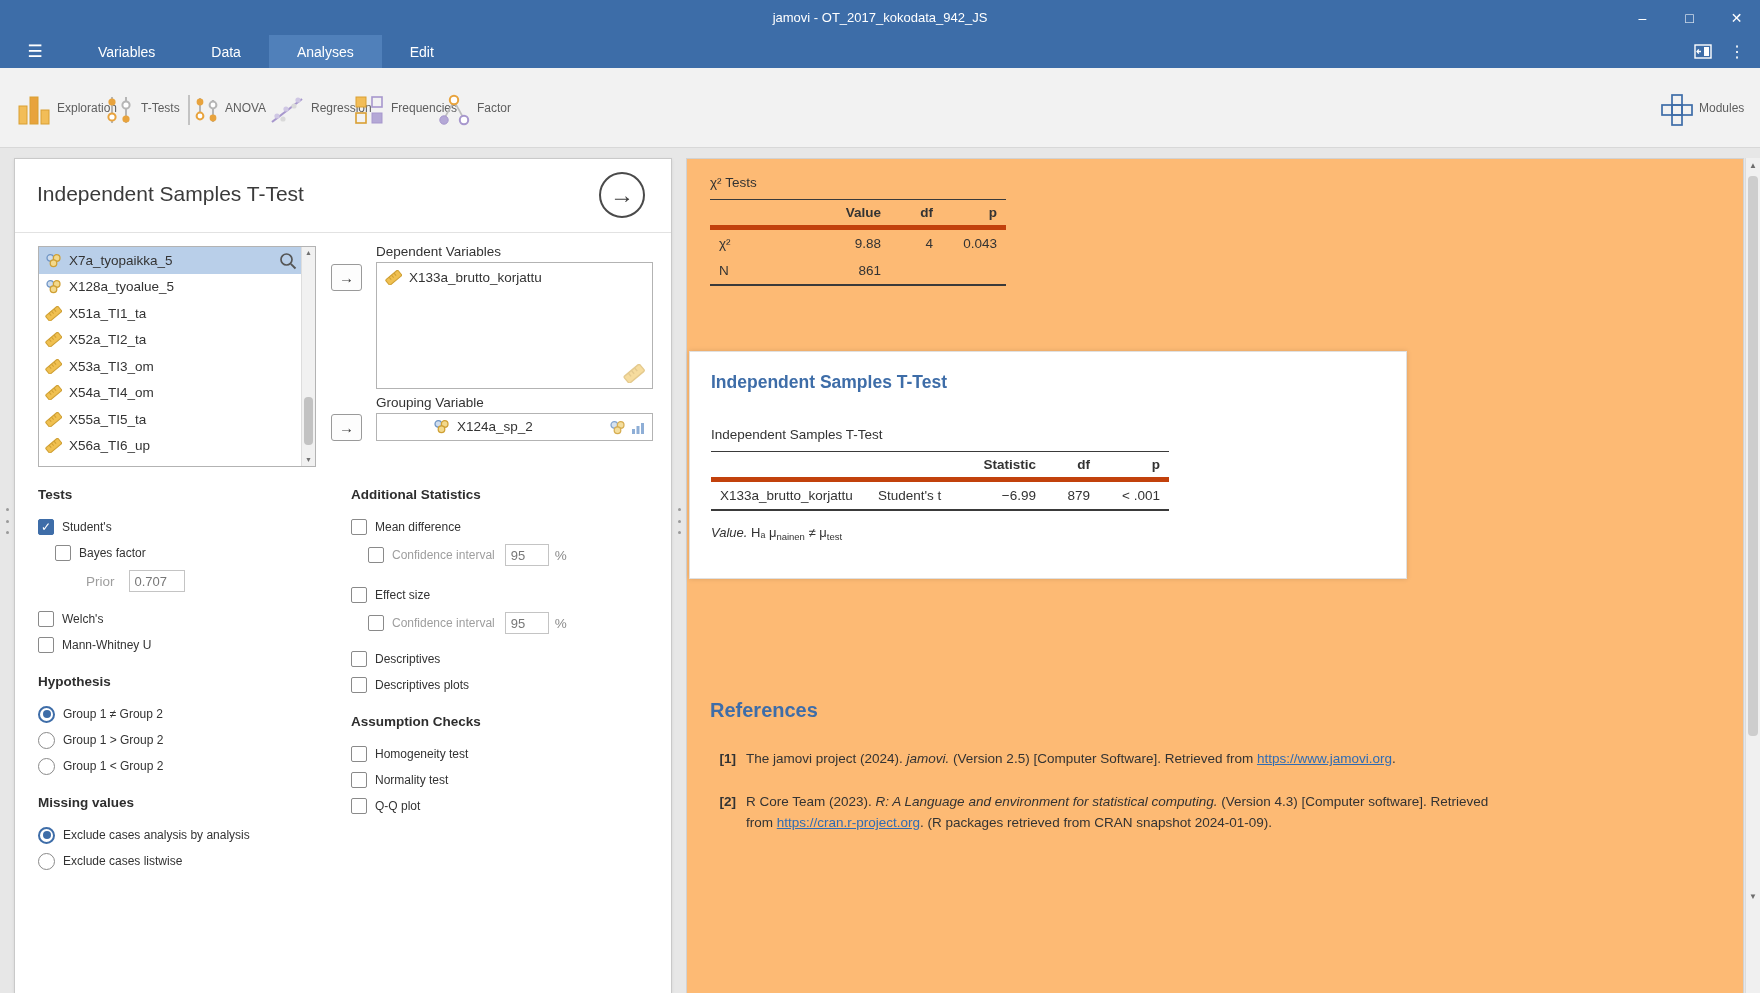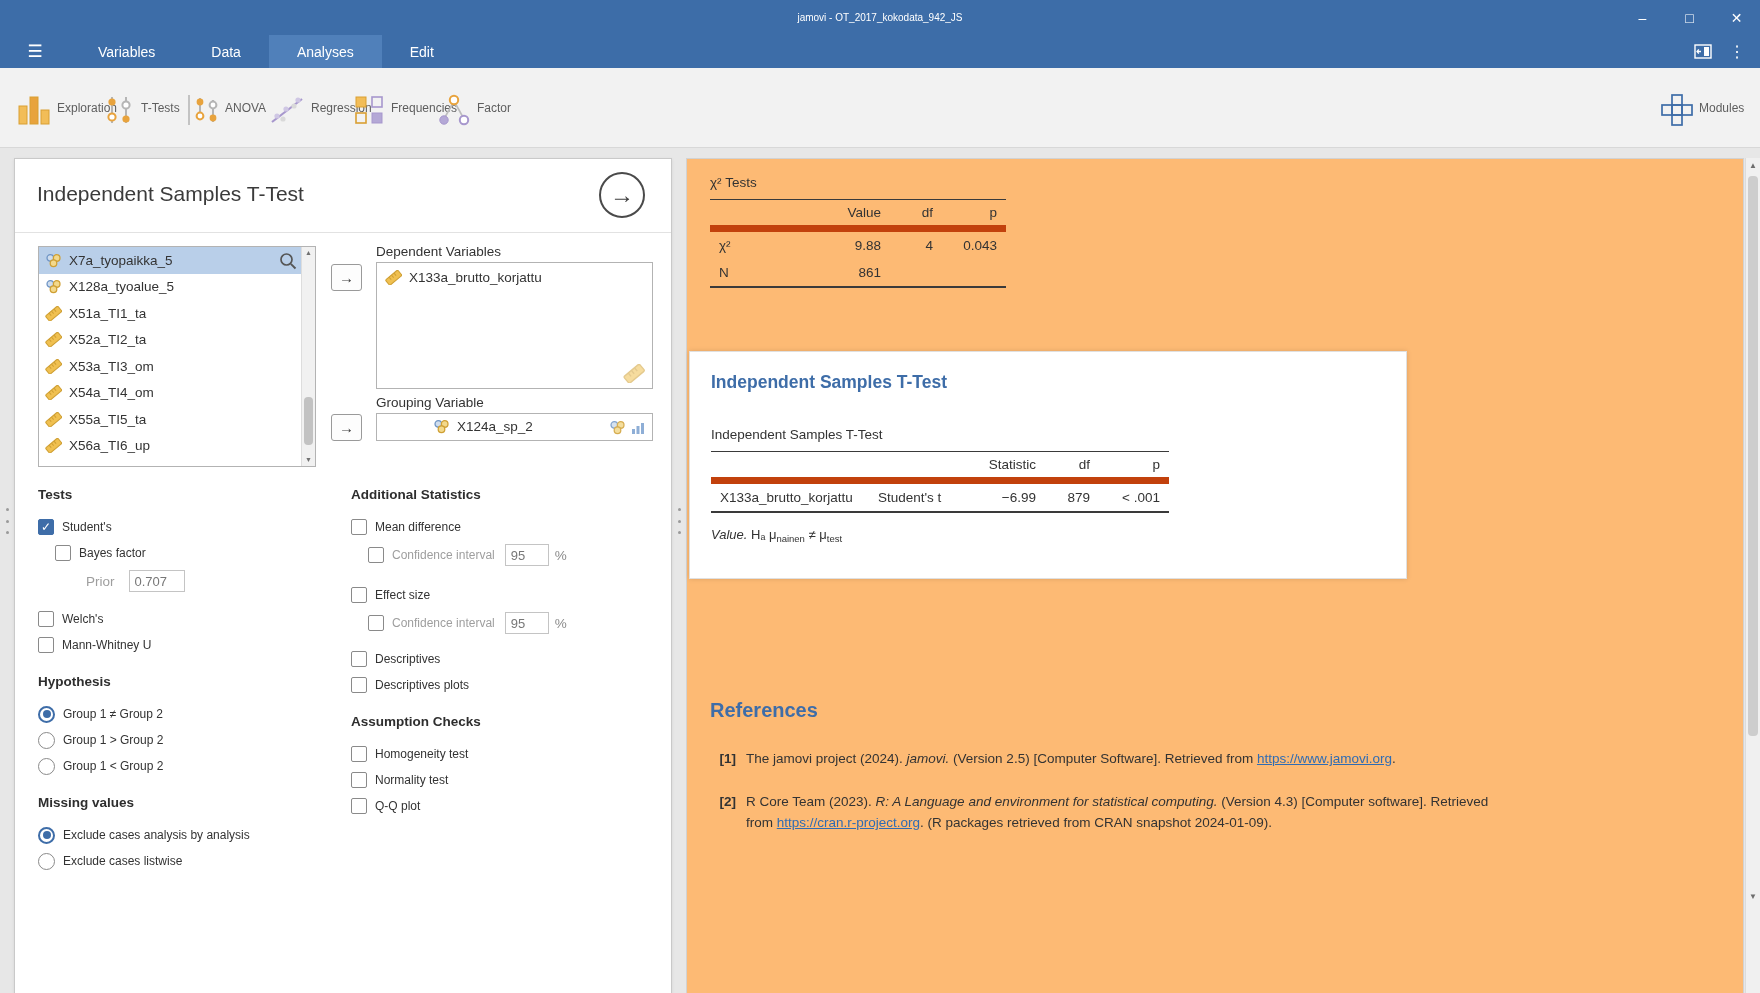--- a/index.html
+++ b/index.html
@@ -3,21 +3,21 @@
 <meta charset="utf-8">
 <style>
   * { margin:0; padding:0; box-sizing:border-box; }
   html,body { width:1760px; height:993px; }
   body { font-family:"Liberation Sans", sans-serif; background:#e7e7e7; overflow:hidden; }
   .app { position:relative; width:1760px; height:993px; background:#e7e7e7; overflow:hidden; }
 
   
   .titlebar { position:relative; height:35px; background:#3d6da8; color:#fff; }
   .titlebar-title { position:absolute; left:0; right:0; top:0; height:35px; line-height:35px;
-                    text-align:center; font-size:10px; }
+                    text-align:center; font-size:13px; }
   .win-controls { position:absolute; right:0; top:0; display:flex; }
   .win-btn { width:47px; height:35px; display:flex; align-items:center; justify-content:center;
              font-size:14px; color:#fff; cursor:default; }
 
   
   .menubar { position:relative; height:33px; background:#3d6da8; display:flex; align-items:stretch; color:#fff; }
   .hamburger { width:70px; display:flex; align-items:center; justify-content:center; font-size:17px; }
   .menu-tab { padding:0 28px; display:flex; align-items:center; font-size:14px; }
   .menu-tab.active { background:#5080ba; }
   .menubar-right { margin-left:auto; display:flex; align-items:center; padding-right:8px; gap:4px; }
@@ -99,21 +99,21 @@
   .prior-lab { font-size:13.5px; color:#9e9e9e; margin-right:14px; }
   .ci-gap { margin-left:10px; }
   .pct { font-size:13.5px; color:#8b8b8b; margin-left:6px; }
 
   
   .right-panel { position:absolute; left:686px; top:10px; right:16px; bottom:0; background:#fdba74;
                  border:1px solid #d2d2d2; border-bottom:none; }
   .chi-block { position:absolute; left:23px; top:16px; }
   .tbl-title { font-size:13.5px; color:#333; margin-bottom:9px; }
   table.stat { border-collapse:collapse; font-size:13.5px; color:#333; }
-  table.stat th { font-weight:normal; border-top:1px solid #3a3a3a; border-bottom:7px solid #c2410c;
+  table.stat th { font-weight:bold; border-top:1px solid #3a3a3a; border-bottom:5px solid #c2410c;
                   padding:5px 9px; }
   table.stat td { padding:6px 9px; }
   table.stat tr.last td { border-bottom:2px solid #3a3a3a; }
   .cl { text-align:left; } .cn { text-align:right; }
 
   .result-card { position:absolute; left:2px; top:192px; width:718px; height:228px; background:#fff;
                  border:1px solid #e0e0e0; box-shadow:0 0 5px rgba(0,0,0,.13); }
   .result-heading { margin:20px 0 0 21px; font-size:17.5px; font-weight:bold; color:#3e6da8; }
   .result-inner { margin:34px 0 0 21px; }
   .table-note { margin:14px 0 0 21px; font-size:13px; color:#333; }

